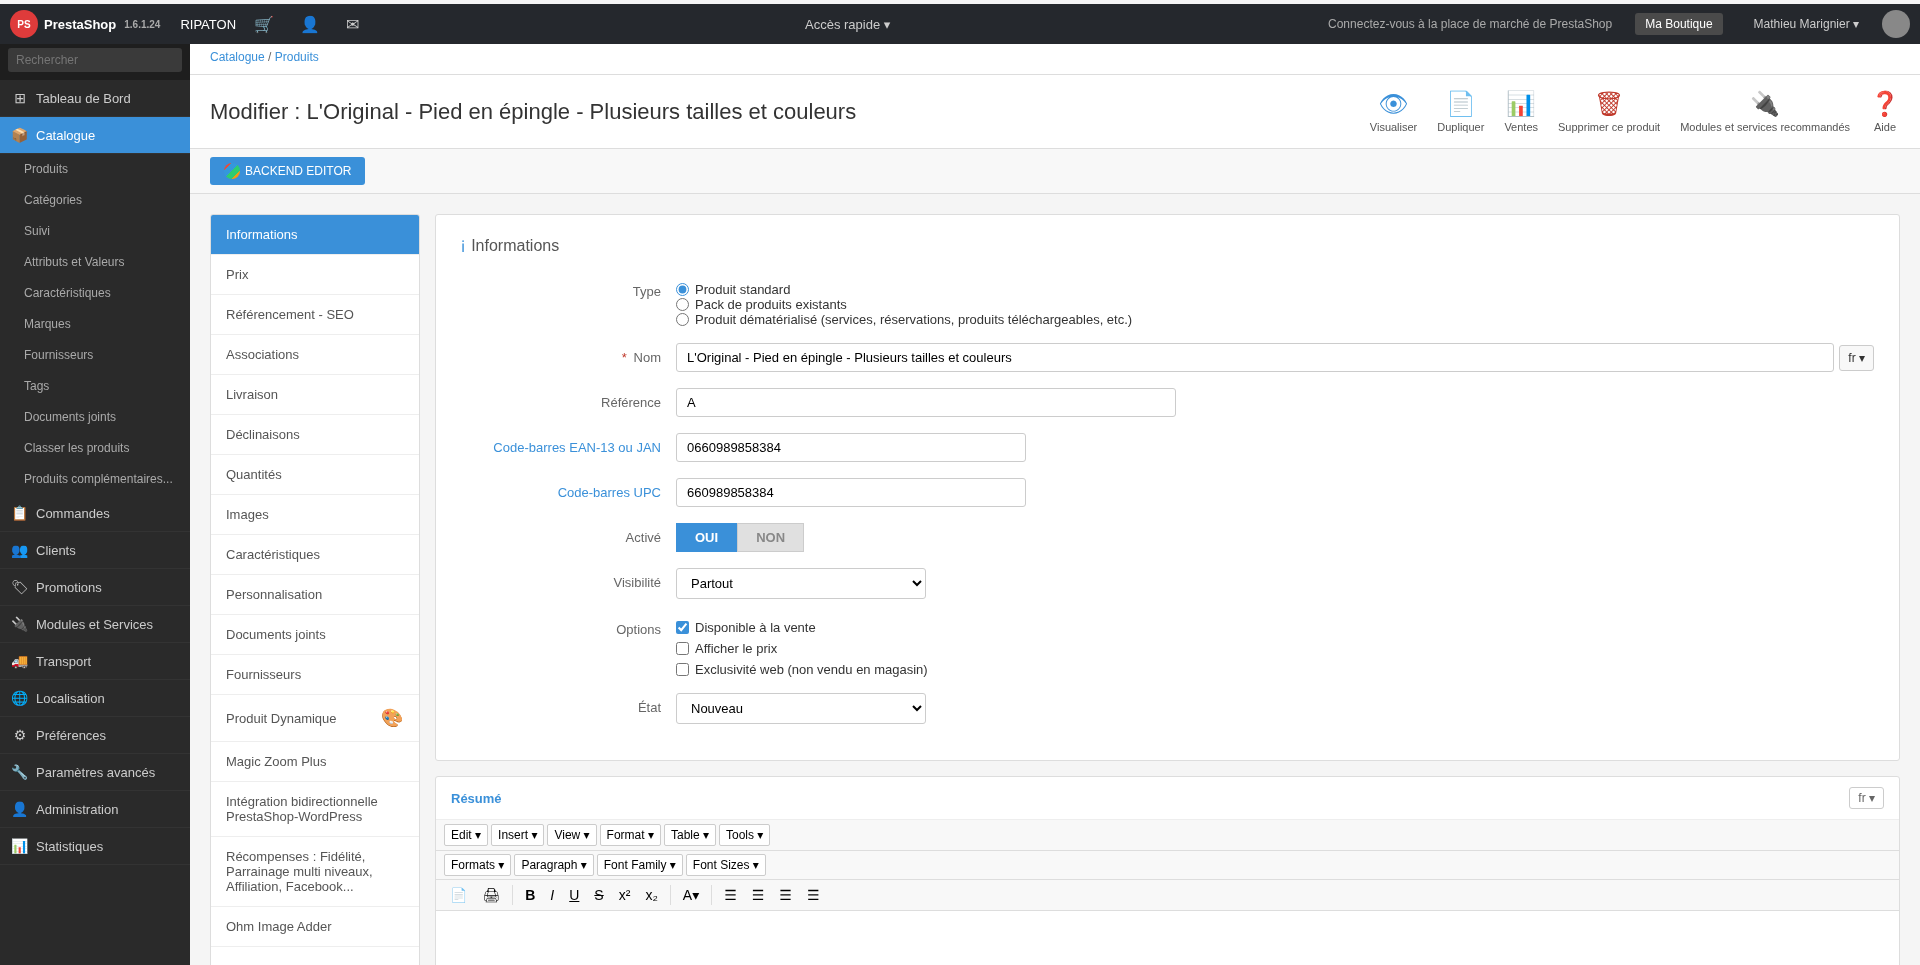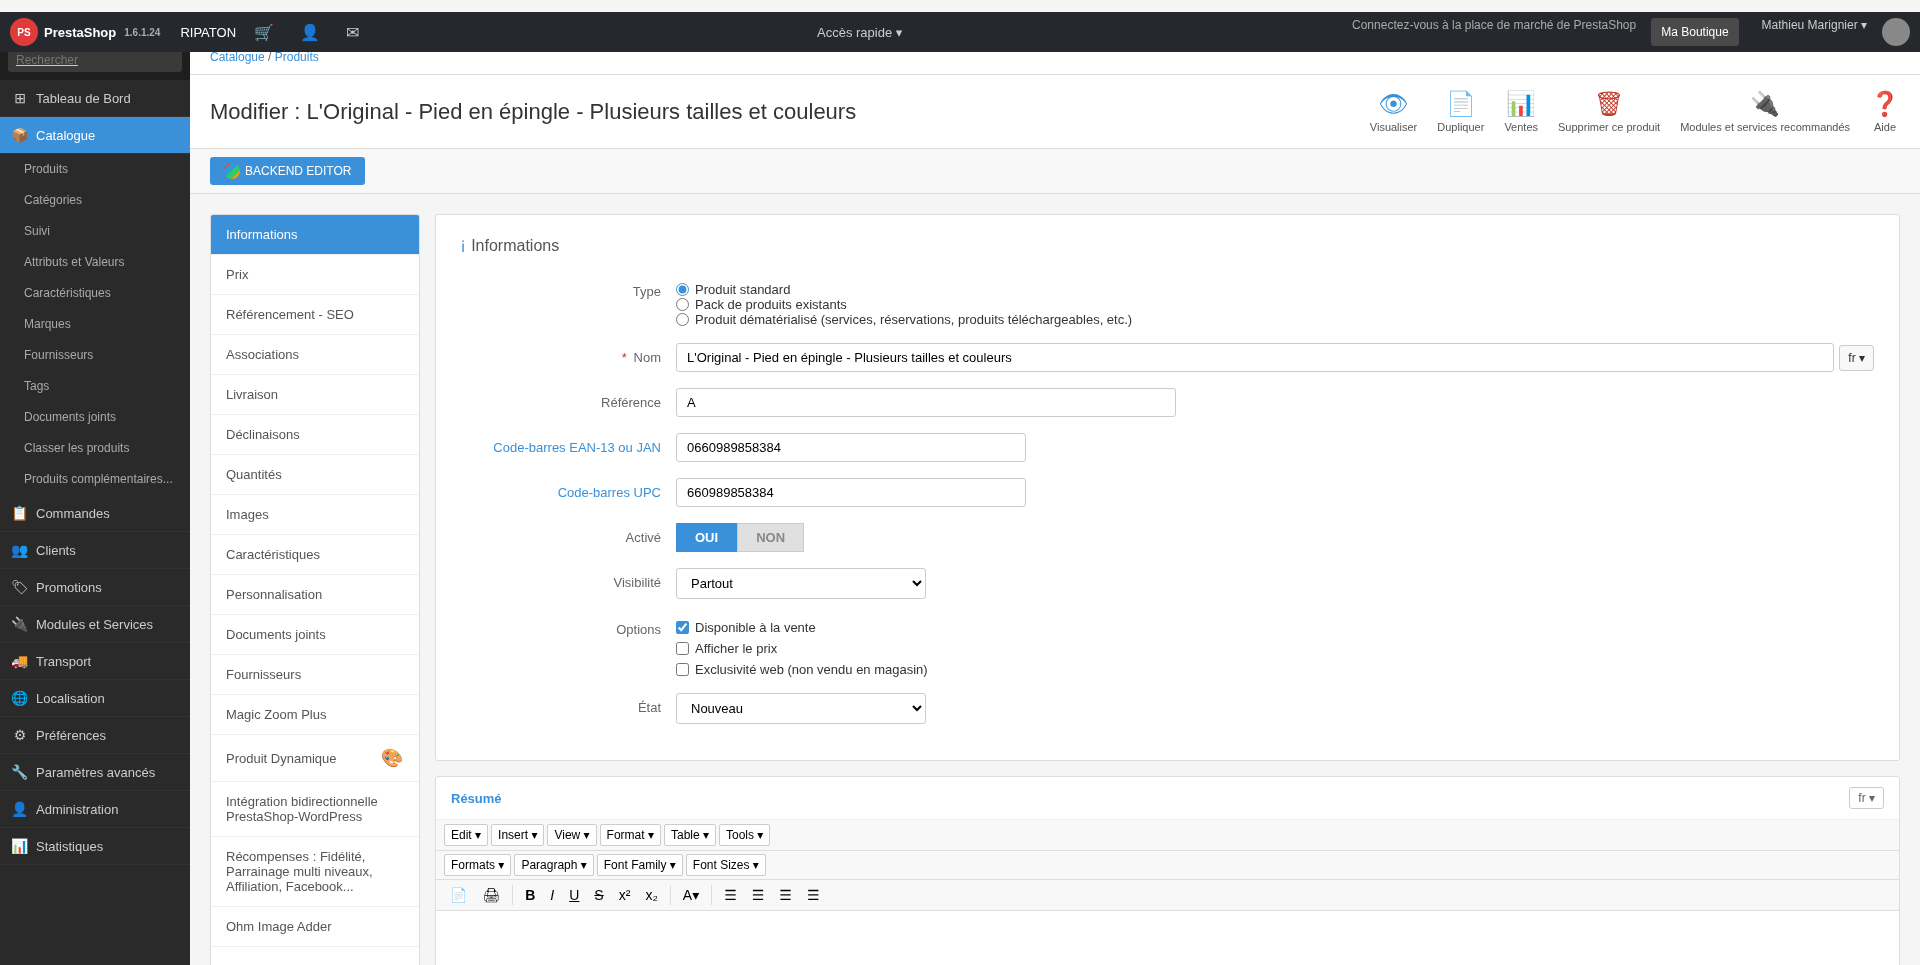--- a/index.html
+++ b/index.html
@@ -8,21 +8,21 @@
     
     .top-nav {
       background: #25282d;
       color: #fff;
       height: 40px;
       display: flex;
       align-items: center;
       padding: 0 10px;
       gap: 10px;
       position: fixed;
-      top: 12px; left: 0; right: 0;
+      top: 4px; left: 0; right: 0;
       z-index: 100;
     }
     .top-nav-logo {
       display: flex; align-items: center; gap: 6px;
       font-size: 13px; font-weight: bold; color: #fff;
     }
     .logo-icon {
       width: 28px; height: 28px; background: #df3b3b; border-radius: 50%;
       display: flex; align-items: center; justify-content: center;
       font-size: 10px; color: #fff; font-weight: bold;
@@ -35,21 +35,21 @@
       font-size: 16px; padding: 4px 8px;
     }
     .top-nav-center {
       flex: 1; display: flex; align-items: flex-start; justify-content: center;
     }
     .quick-access-btn {
       background: none; border: none; color: #ccc; cursor: pointer;
       font-size: 13px; padding: 4px 10px;
     }
     .top-nav-right {
-      display: flex; gap: 15px;
+      display: flex; align-items: center; gap: 23px;
     }
     .marketplace-link { color: #aaa; font-size: 12px; text-decoration: none; }
     .my-shop-btn {
       background: #4a4a4a; border: none; color: #fff; cursor: pointer;
       font-size: 12px; padding: 4px 10px; border-radius: 3px;
     }
     .user-menu { color: #ccc; font-size: 12px; cursor: pointer; padding-left: 8px; }
     .user-avatar {
       width: 28px; height: 28px; background: #888; border-radius: 50%;
       display: inline-block;
@@ -71,21 +71,21 @@
       overflow-y: auto;
       position: fixed;
       top: 40px; bottom: 0; left: 0;
     }
     .sidebar-search {
       padding: 8px;
       background: #1e1e1e;
     }
     .sidebar-search input {
       width: 100%; background: #3a3a3a; border: none; color: #ccc;
-      padding: 5px 8px; border-radius: 3px; font-size: 12px; text-decoration: underline;
+      padding: 5px 8px; border-radius: 3px; font-size: 12px;
     }
     .sidebar-item {
       display: flex; align-items: center; gap: 8px;
       padding: 10px 12px; cursor: pointer; font-size: 13px; color: #ccc;
       border-bottom: 1px solid #333;
     }
     .sidebar-item.active { background: #3a90d9; color: #fff; }
     .sidebar-sub {
       padding: 8px 12px 8px 24px; cursor: pointer; color: #aaa; font-size: 12px;
       border-bottom: 1px solid #2a2a2a;
@@ -476,26 +476,26 @@
         </div>
         <div class="tab-item">
           <span>Personnalisation</span>
         </div>
         <div class="tab-item">
           <span>Documents joints</span>
         </div>
         <div class="tab-item">
           <span>Fournisseurs</span>
         </div>
-        <div class="tab-item">
-          <span>Magic Zoom Plus</span>
-        </div>
         <div class="tab-item" style="display:flex;align-items:center;justify-content:space-between;">
           <span>Produit Dynamique</span>
           <span style="font-size:18px;">🎨</span>
+        </div>
+        <div class="tab-item">
+          <span>Magic Zoom Plus</span>
         </div>
         <div class="tab-item">
           <span>Intégration bidirectionnelle PrestaShop-WordPress</span>
         </div>
         <div class="tab-item">
           <span>Récompenses : Fidélité, Parrainage multi niveaux, Affiliation, Facebook...</span>
         </div>
         <div class="tab-item">
           <span>Ohm Image Adder</span>
         </div>

